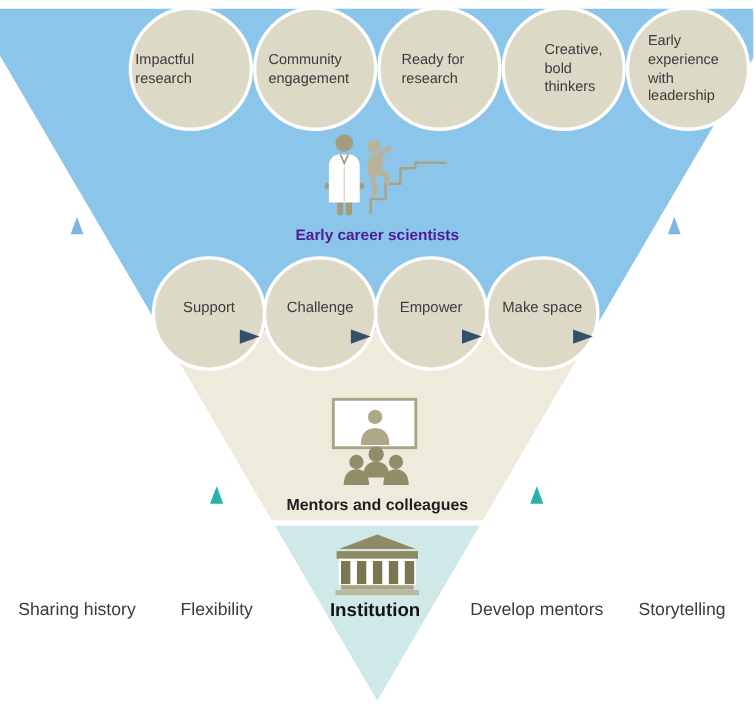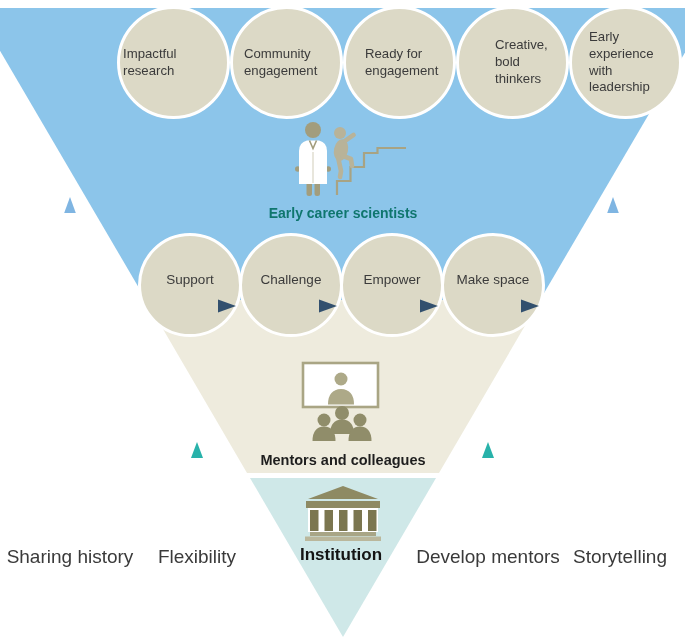--- a/index.html
+++ b/index.html
@@ -29,27 +29,27 @@
     background:#dcd9c6;border:3px solid #fff;box-sizing:border-box;
   }
   .a1{left:138px;} .a2{left:239px;} .a3{left:340px;} .a4{left:441px;}
   .a-circle .a-label{
     position:absolute;top:36px;left:0;width:100%;text-align:center;
     font-size:13.5px;color:#3b3b3b;
   }
   .a-circle .a-arrow{position:absolute;left:-2px;top:62px;}
   
   .sec-label{position:absolute;transform:translateX(-50%);white-space:nowrap;font-weight:bold;}
-  .lbl-scientists{left:343px;top:205px;font-size:14px;color:#0f766e;}
+  .lbl-scientists{left:343px;top:205px;font-size:14px;color:#4c1d95;}
   .lbl-mentors{left:343px;top:452px;font-size:14.5px;color:#1e1e1e;}
   .lbl-institution{left:341px;top:545px;font-size:17px;color:#141414;}
   
   .b-label{
     position:absolute;top:546px;transform:translateX(-50%);white-space:nowrap;
-    font-size:19px;color:#3a3a3a;
+    font-size:16px;color:#3a3a3a;
   }
   .bl1{left:70px;} .bl2{left:197px;} .bl3{left:488px;} .bl4{left:620px;}
   .icon-svg{position:absolute;}
 </style>
 </head>
 <body>
 
 <div class="canvas">
 
   <svg width="0" height="0" style="position:absolute">
@@ -95,21 +95,21 @@
     <polygon points="9,1 3,17 15,17" fill="#28b2aa"></polygon>
   </svg>
 
   <div class="q-circle q2">
       <span>Impactful research</span>
     </div>
   <div class="q-circle q3">
       <span>Community engagement</span>
     </div>
   <div class="q-circle q4">
-      <span>Ready for engagement</span>
+      <span>Ready for research</span>
     </div>
   <div class="q-circle q5">
       <span>Creative, bold thinkers</span>
     </div>
   <div class="q-circle q6">
       <span>Early experience with leadership</span>
     </div>
 
   <svg class="icon-svg" style="left:283px;top:119px" width="130" height="84" viewBox="0 0 130 84">
     <path d="M54,76 V62 H67.5 V48 H81 V34 H94.5 V29 H123" fill="none" stroke="#a8a383" stroke-width="2.2"></path>

